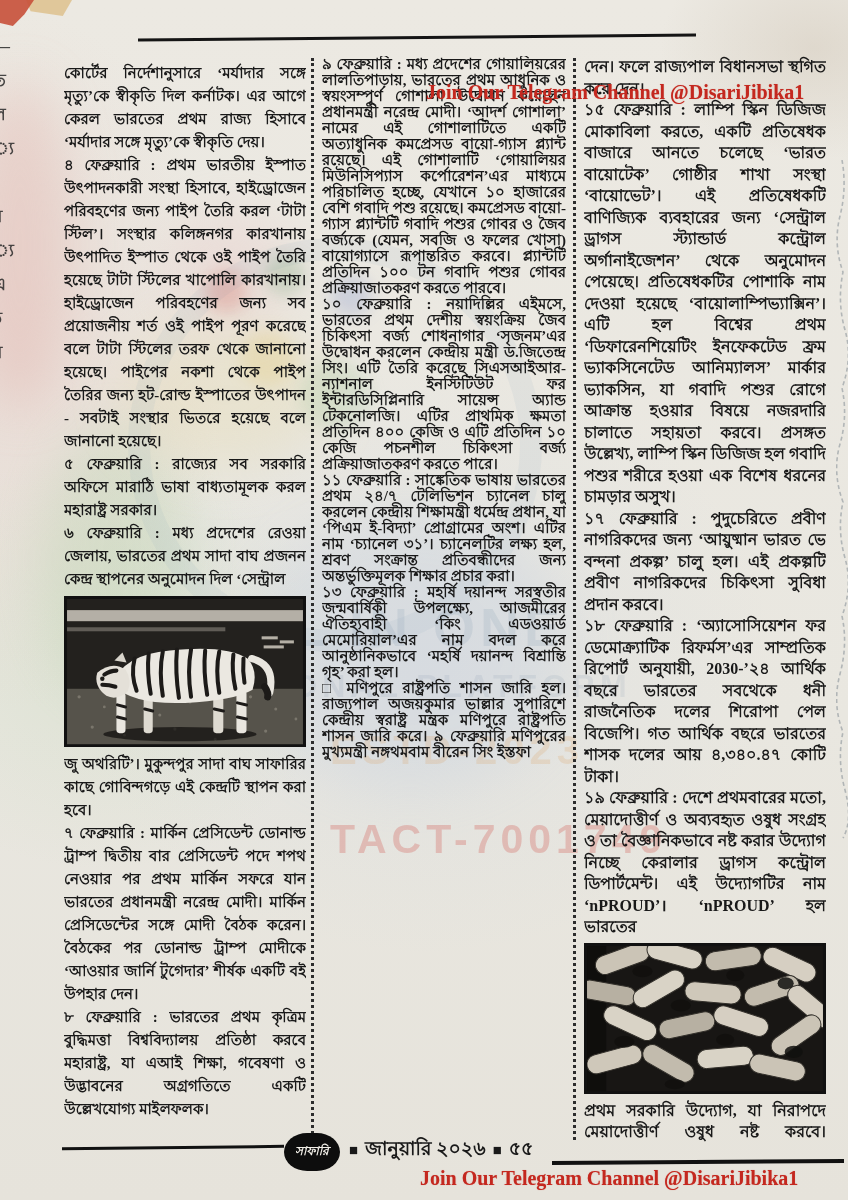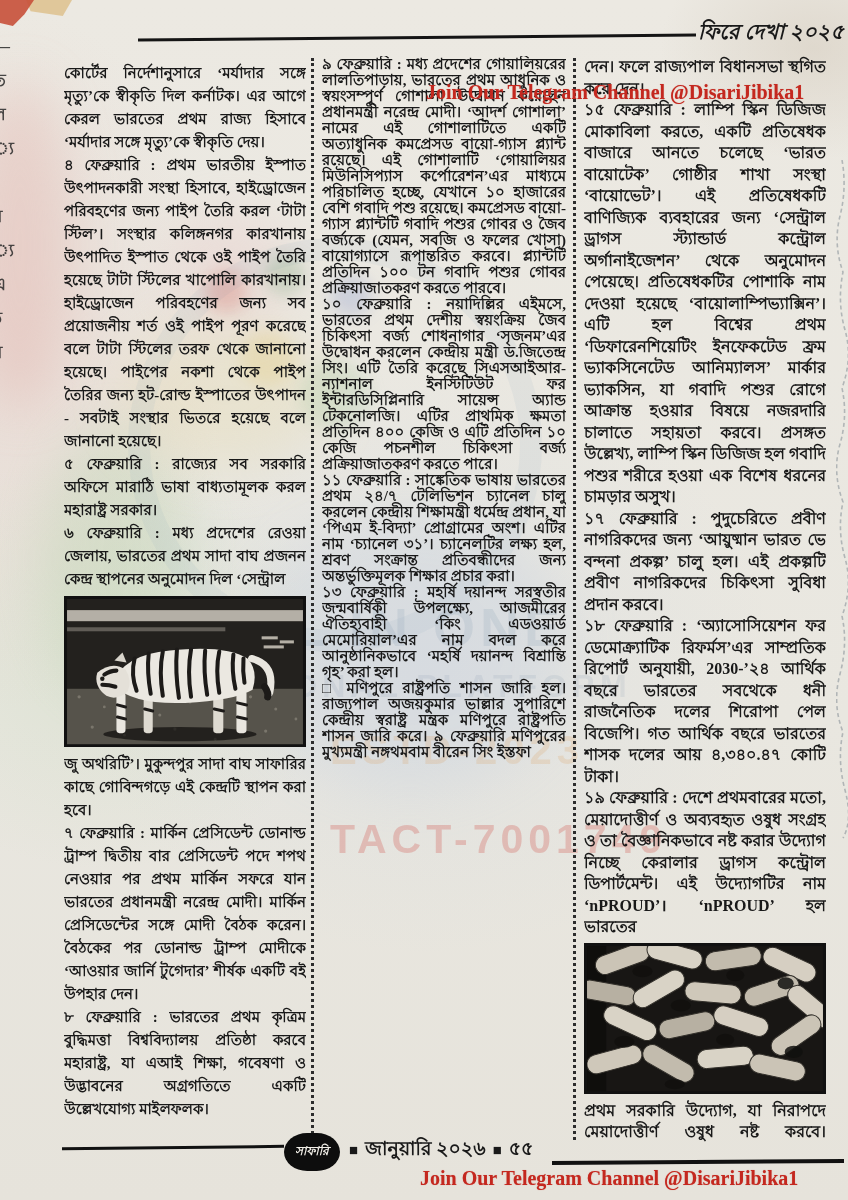--- a/index.html
+++ b/index.html
@@ -101,21 +101,20 @@
     <span>্য</span>
     <span>।</span>
     <span>ষ</span>
     <span>্য</span>
     <span>এ</span>
     <span>ঠ</span>
     <span>র</span>
   </div>
 
   <div class="header-rule"></div>
-  <div class="page-title">ফিরে দেখা ২০২৫</div>
   <div class="telegram tg-top">Join Our Telegram Channel @DisariJibika1</div>
 
   <div class="sep sep1"></div>
   <div class="sep sep2"></div>
 
   <section class="col col1">
     <p class="para"><span>কোর্টের নির্দেশানুসারে ‘মর্যাদার সঙ্গে মৃত্যু’কে স্বীকৃতি দিল কর্নাটক। এর আগে কেরল ভারতের প্রথম রাজ্য হিসাবে ‘মর্যাদার সঙ্গে মৃত্যু’কে স্বীকৃতি দেয়।</span></p>
     <p class="para"><span class="lead">৪ ফেব্রুয়ারি :</span> <span>প্রথম ভারতীয় ইস্পাত উৎপাদনকারী সংস্থা হিসাবে, হাইড্রোজেন পরিবহণের জন্য পাইপ তৈরি করল ‘টাটা স্টিল’। সংস্থার কলিঙ্গনগর কারখানায় উৎপাদিত ইস্পাত থেকে ওই পাইপ তৈরি হয়েছে টাটা স্টিলের খাপোলি কারখানায়। হাইড্রোজেন পরিবহণের জন্য সব প্রয়োজনীয় শর্ত ওই পাইপ পূরণ করেছে বলে টাটা স্টিলের তরফ থেকে জানানো হয়েছে। পাইপের নকশা থেকে পাইপ তৈরির জন্য হট-রোল্ড ইস্পাতের উৎপাদন - সবটাই সংস্থার ভিতরে হয়েছে বলে জানানো হয়েছে।</span></p>
     <p class="para"><span class="lead">৫ ফেব্রুয়ারি :</span> <span>রাজ্যের সব সরকারি অফিসে মারাঠি ভাষা বাধ্যতামূলক করল মহারাষ্ট্র সরকার।</span></p>
     <p class="para"><span class="lead">৬ ফেব্রুয়ারি :</span> <span>মধ্য প্রদেশের রেওয়া জেলায়, ভারতের প্রথম সাদা বাঘ প্রজনন কেন্দ্র স্থাপনের অনুমোদন দিল ‘সেন্ট্রাল</span></p>

